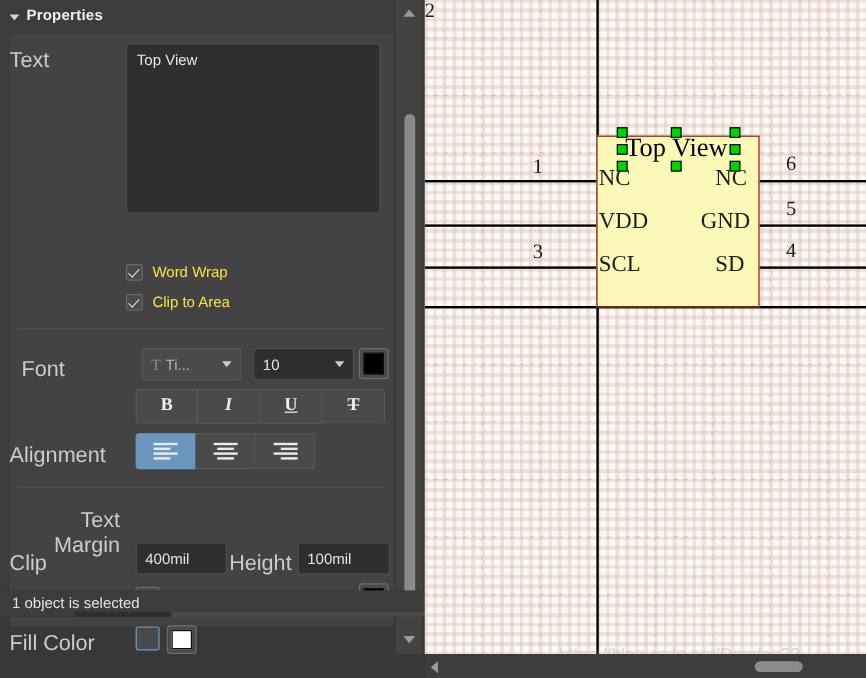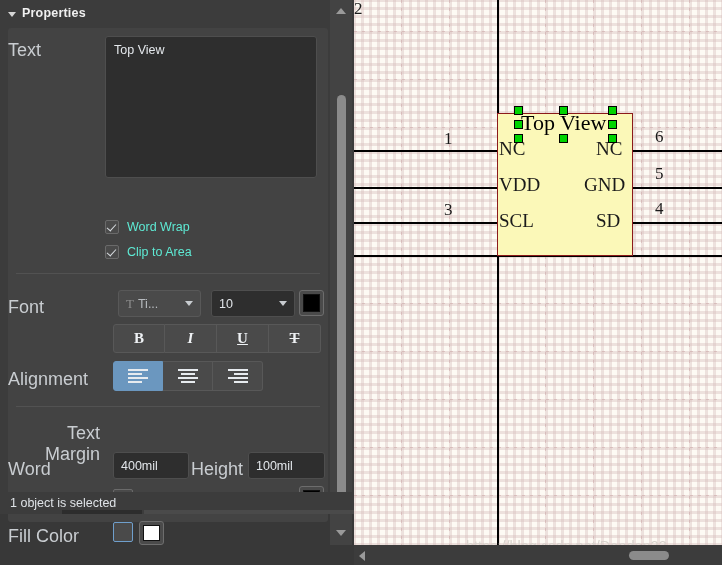--- a/index.html
+++ b/index.html
@@ -99,21 +99,21 @@
   .cbox.checked::after {
     content: "";
     position: absolute;
     left: 3px; top: 1px;
     width: 4px; height: 8px;
     border: solid #d9dde1;
     border-width: 0 1.6px 1.6px 0;
     transform: rotate(42deg);
   }
   .cbox.accent { border-color: #6f9fcc; }
-  .cblabel { color: #5eead4; font-size: 12.5px; margin-left: 8px; }
+  .cblabel { color: #fde047; font-size: 12.5px; margin-left: 8px; }
 
   hr.sep {
     position: absolute;
     left: 8px;
     width: 304px;
     height: 0;
     border: none;
     border-top: 1px solid #525252;
     margin: 0;
   }
@@ -146,21 +146,21 @@
     padding: 3px;
   }
   .swatch > i {
     display: block;
     width: 100%; height: 100%;
     border: 1px solid #111;
     box-sizing: border-box;
   }
 
   
-  #lbl-font { left: 0px; top: 269px; width: 92px; }
+  #lbl-font { left: 10px; top: 269px; width: 92px; }
   #font-family {
     position: absolute; left: 110px; top: 262px;
     width: 83px; height: 27px;
   }
   #font-family .ticon {
     color: #8d8d8d; font-family: "Liberation Serif", serif;
     font-size: 13px; margin-right: 4px;
   }
   #font-family .fname { color: #b7bbbf; font-size: 12.5px; }
   #font-size {
@@ -525,21 +525,21 @@
             <span></span>
             <span></span>
             <span></span>
         </div>
       </div>
 
       <hr class="sep" style="top:378px">
 
       <div class="row flabel" id="lbl-margin">Text Margin</div>
 
-      <div class="row flabel" id="lbl-width">Word</div>
+      <div class="row flabel" id="lbl-width">Clip</div>
       <div class="ctl dark" id="width-input">400mil</div>
       <div class="row flabel" id="lbl-height">Height</div>
       <div class="ctl dark" id="height-input">100mil</div>
 
       <div class="row flabel" id="lbl-border">Height</div>
       <div id="border-cb" class="cbox"></div>
       <div class="swatch" id="border-color">
           <i></i>
         </div>
 

